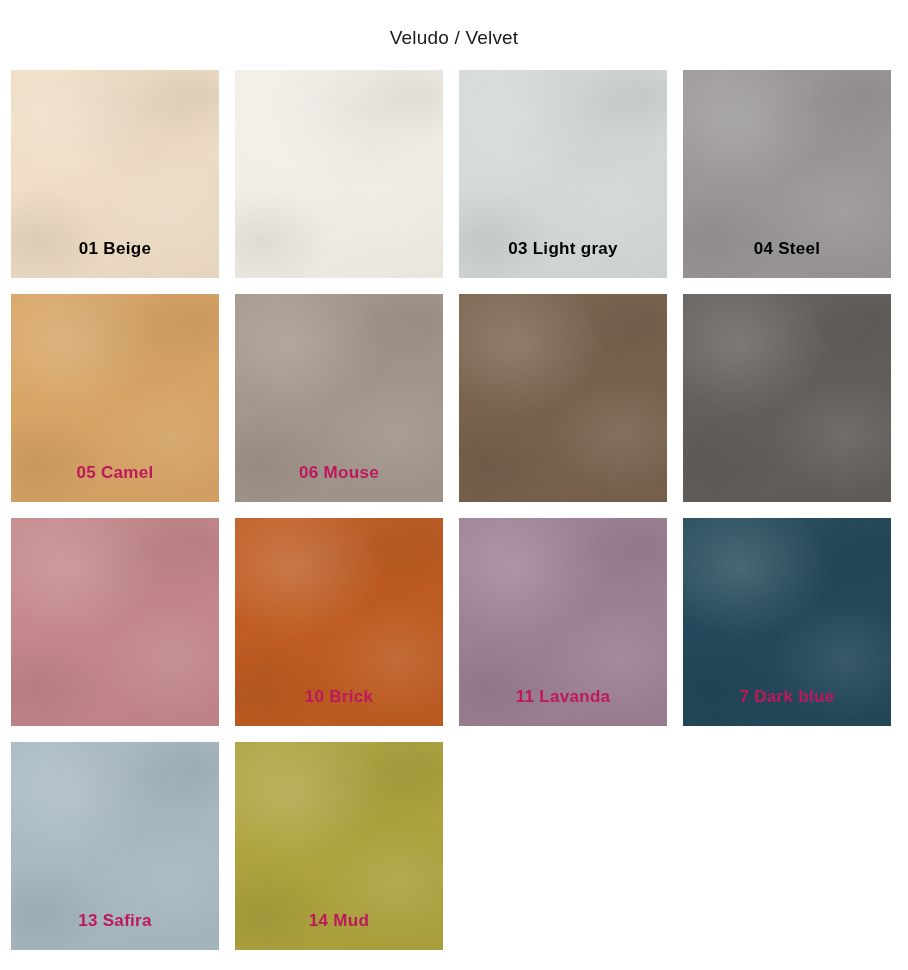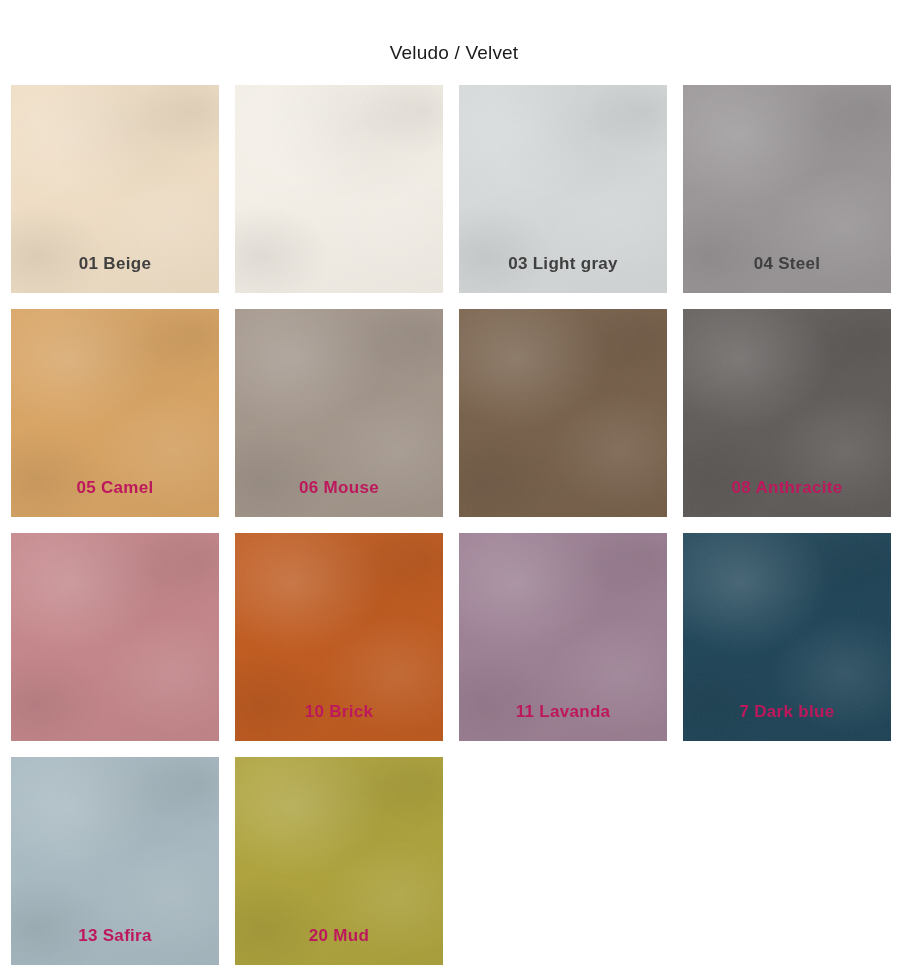--- a/index.html
+++ b/index.html
@@ -11,21 +11,20 @@
     width: 908px;
     height: 970px;
     font-family: "Liberation Sans", sans-serif;
     overflow: hidden;
   }
   .page {
     position: relative;
     width: 908px;
     height: 768px;
     background: #ffffff;
-    margin-top: 15px;
   }
   .title {
     position: absolute;
     top: 27px;
     left: 0;
     width: 908px;
     text-align: center;
     font-size: 19px;
     font-weight: 400;
     color: #1a1a1a;
@@ -78,21 +77,21 @@
   .swatch .label {
     position: absolute;
     left: 0;
     right: 0;
     bottom: 19px;
     text-align: center;
     font-size: 17px;
     font-weight: 700;
     letter-spacing: 0.3px;
   }
-  .label.dark { color: #404040; }
+  .label.dark { color: #000000; }
   .label.light { color: #be185d; }
 </style>
 </head>
 <body>
 
 <div class="page">
 
   <div class="title">Veludo / Velvet</div>
 
   <div class="grid">
@@ -189,21 +188,20 @@
         <div class="base" style="background: rgb(96, 92, 90);"></div>
         <div class="sheen1"></div>
         <div class="sheen2"></div>
         <div class="grain"><svg width="100%" height="100%">
             <filter id="grain7">
               <feTurbulence type="fractalNoise" baseFrequency="0.9" numOctaves="3" stitchTiles="stitch"></feTurbulence>
               <feColorMatrix type="saturate" values="0"></feColorMatrix>
             </filter>
             <rect width="100%" height="100%" filter="url(#grain7)" opacity="0.12"></rect>
           </svg></div>
-        <div class="label light">08 Anthracite</div>
       </div>
       <div class="swatch">
         <div class="base" style="background: rgb(197, 134, 138);"></div>
         <div class="sheen1"></div>
         <div class="sheen2"></div>
         <div class="grain"><svg width="100%" height="100%">
             <filter id="grain8">
               <feTurbulence type="fractalNoise" baseFrequency="0.9" numOctaves="3" stitchTiles="stitch"></feTurbulence>
               <feColorMatrix type="saturate" values="0"></feColorMatrix>
             </filter>
@@ -266,17 +264,17 @@
         <div class="base" style="background: rgb(174, 163, 59);"></div>
         <div class="sheen1"></div>
         <div class="sheen2"></div>
         <div class="grain"><svg width="100%" height="100%">
             <filter id="grain13">
               <feTurbulence type="fractalNoise" baseFrequency="0.9" numOctaves="3" stitchTiles="stitch"></feTurbulence>
               <feColorMatrix type="saturate" values="0"></feColorMatrix>
             </filter>
             <rect width="100%" height="100%" filter="url(#grain13)" opacity="0.12"></rect>
           </svg></div>
-        <div class="label light">20 Mud</div>
+        <div class="label light">14 Mud</div>
       </div>
     </div>
 
 </div>
 
 </body></html>

